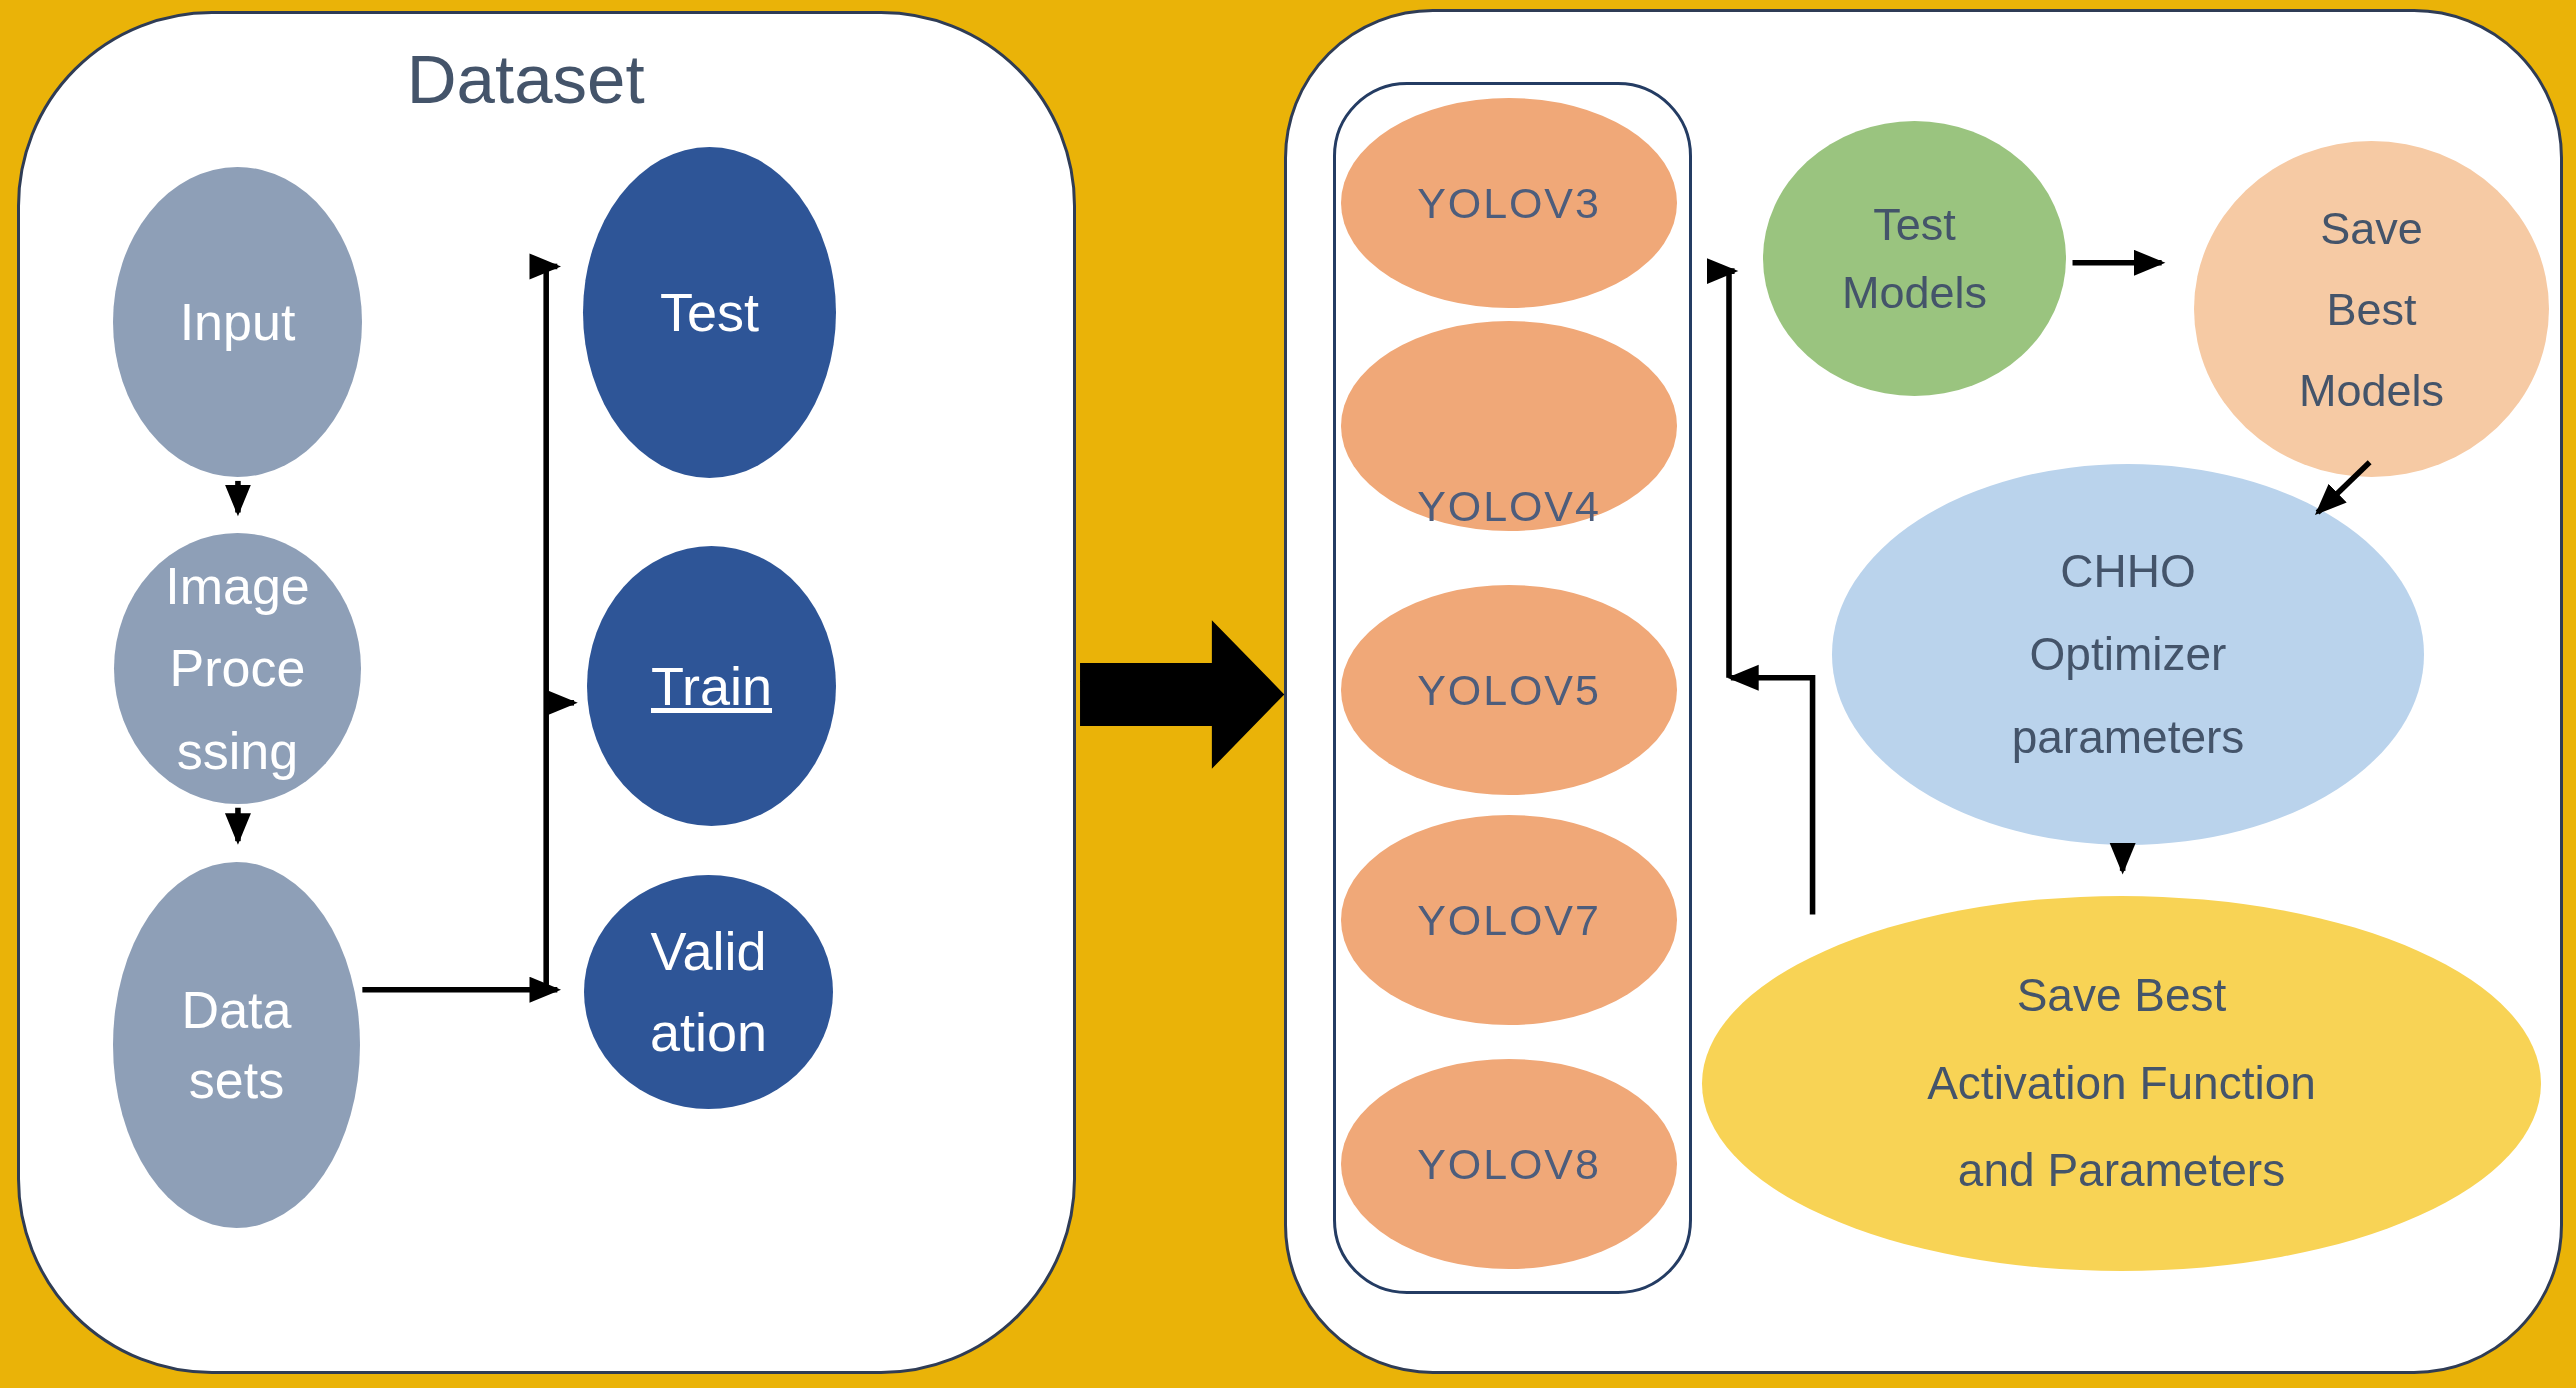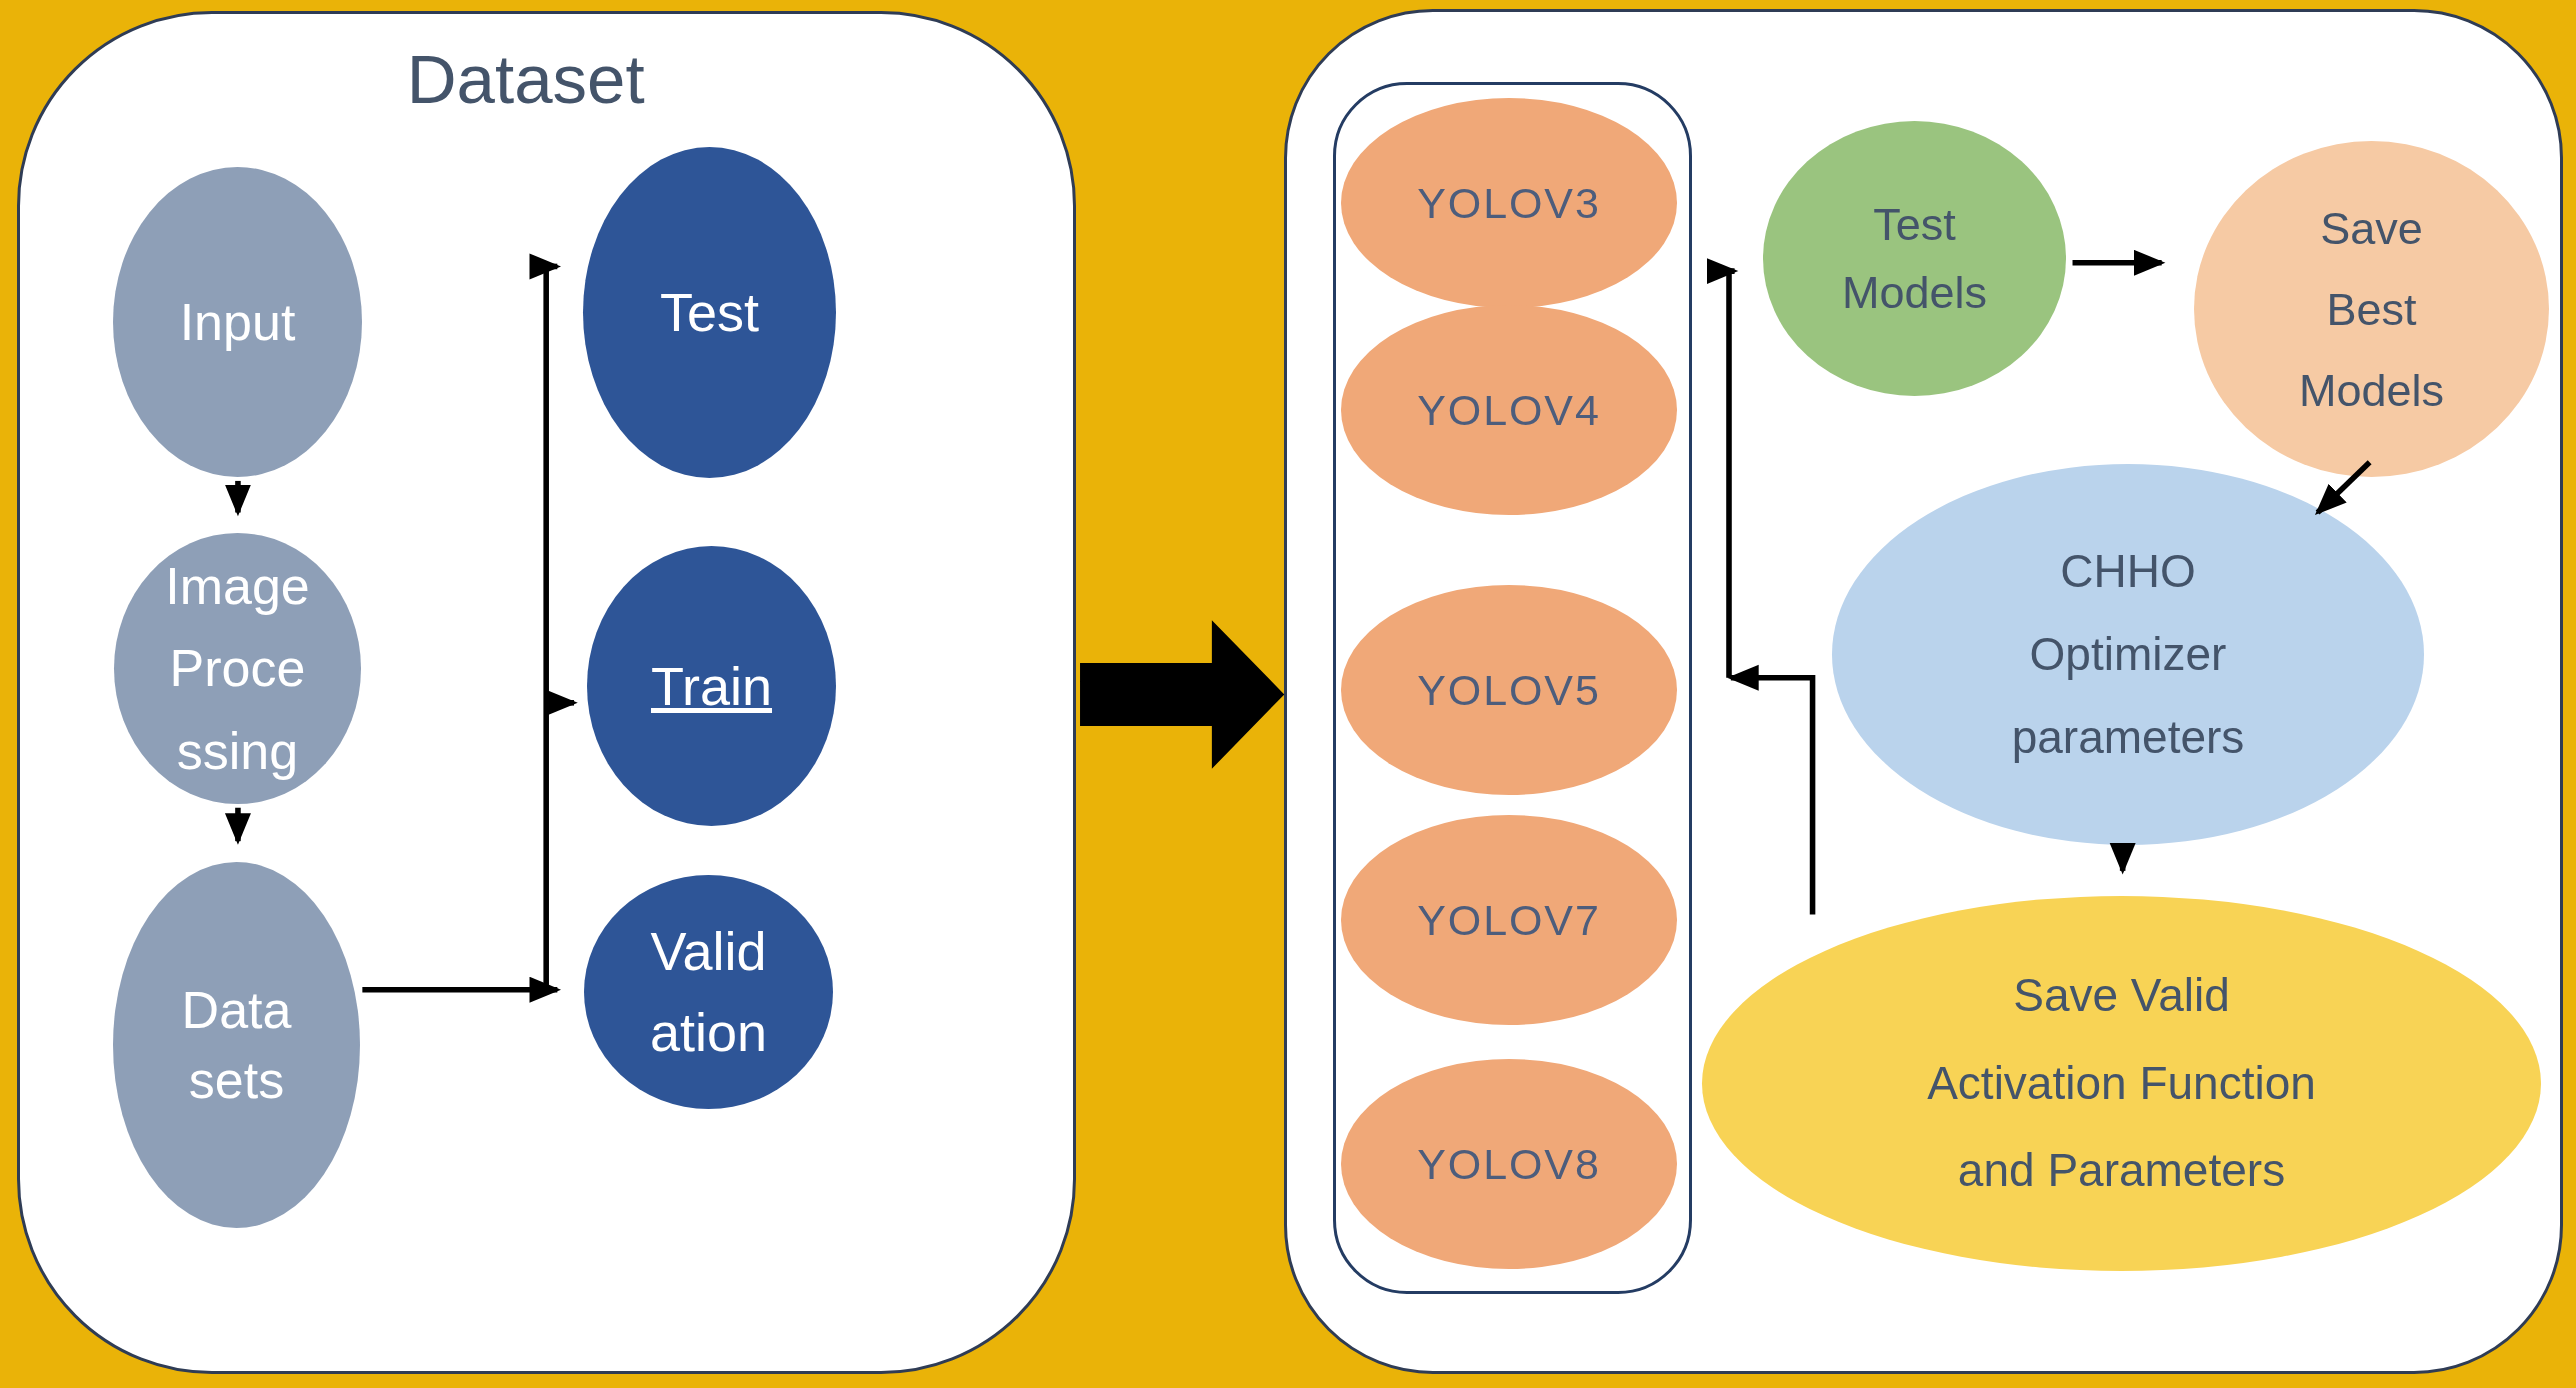--- a/index.html
+++ b/index.html
@@ -28,21 +28,21 @@
   .yolo-node{background:var(--orange-node);color:var(--yolo-text);font-size:43px;letter-spacing:1.9px;}
 
   #node-input{left:113px;top:167px;width:249px;height:310px;}
   #node-image-processing{left:114px;top:533px;width:247px;height:271px;gap:12px;}
   #node-datasets{left:113px;top:862px;width:247px;height:366px;}
   #node-test{left:583px;top:147px;width:253px;height:331px;}
   #node-train{left:587px;top:546px;width:249px;height:280px;text-decoration:underline;}
   #node-validation{left:584px;top:875px;width:249px;height:234px;}
 
   #node-yolov3{left:1341px;top:98px;width:336px;height:210px;}
-  #node-yolov4{left:1341px;top:305px;width:336px;height:210px;}
+  #node-yolov4{left:1341px;top:321px;width:336px;height:210px;justify-content:flex-end;}
   #node-yolov5{left:1341px;top:585px;width:336px;height:210px;}
   #node-yolov7{left:1341px;top:815px;width:336px;height:210px;}
   #node-yolov8{left:1341px;top:1059px;width:336px;height:210px;}
 
   #node-test-models{left:1763px;top:121px;width:303px;height:275px;
     background:var(--green-node);color:var(--node-text);font-size:45px;line-height:1.5;}
   #node-save-best-models{left:2194px;top:141px;width:355px;height:336px;
     background:var(--peach-node);color:var(--node-text);font-size:45px;line-height:1.8;}
   #node-chho{left:1832px;top:464px;width:592px;height:381px;
     background:var(--light-blue-node);color:var(--node-text);font-size:46px;line-height:1.8;}
@@ -124,21 +124,21 @@
     <span>Models</span>
   </div>
 
   <div id="node-chho" class="node">
     <span>CHHO</span>
     <span>Optimizer</span>
     <span>parameters</span>
   </div>
 
   <div id="node-save-best-activation" class="node">
-    <span>Save Valid</span>
+    <span>Save Best</span>
     <span>Activation Function</span>
     <span>and Parameters</span>
   </div>
 
   <svg id="connector-layer" viewBox="0 0 2774 1495" xmlns="http://www.w3.org/2000/svg">
     <defs>
       <marker id="ah" markerUnits="userSpaceOnUse" markerWidth="36" markerHeight="30" refX="30" refY="14" orient="auto">
         <path d="M0,0 L34,14 L0,28 Z" fill="#000000"></path>
       </marker>
     </defs>

